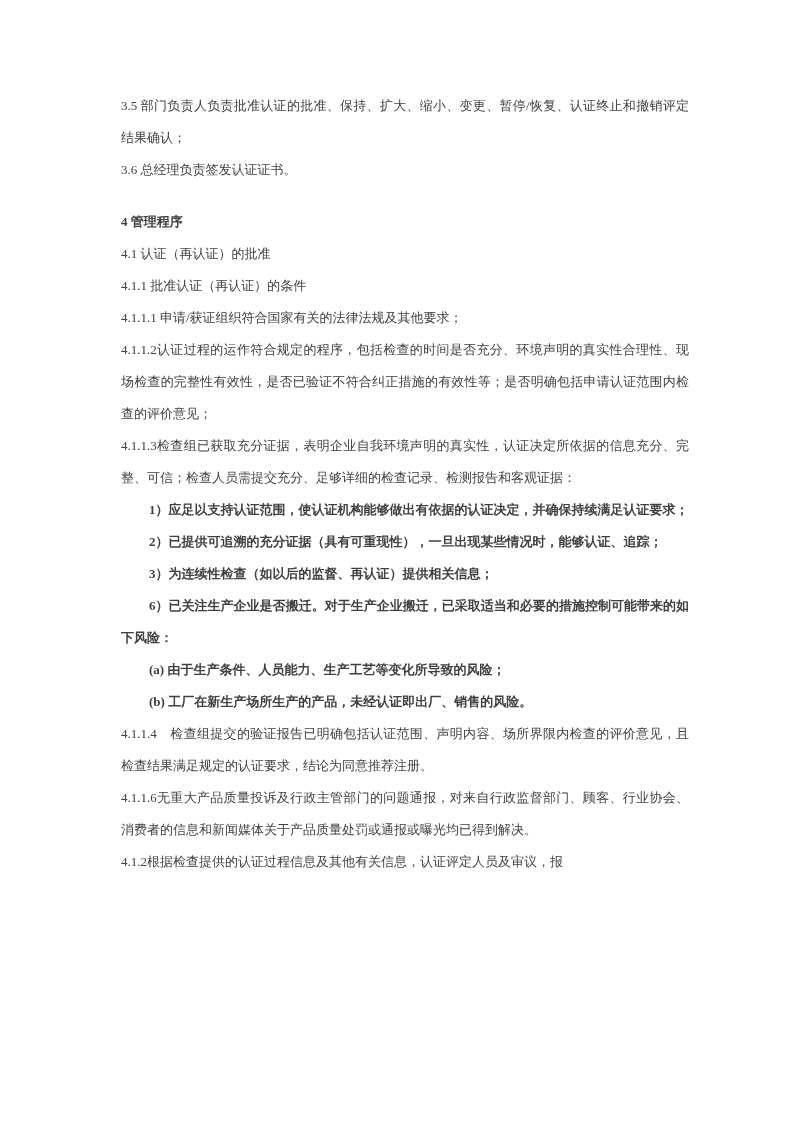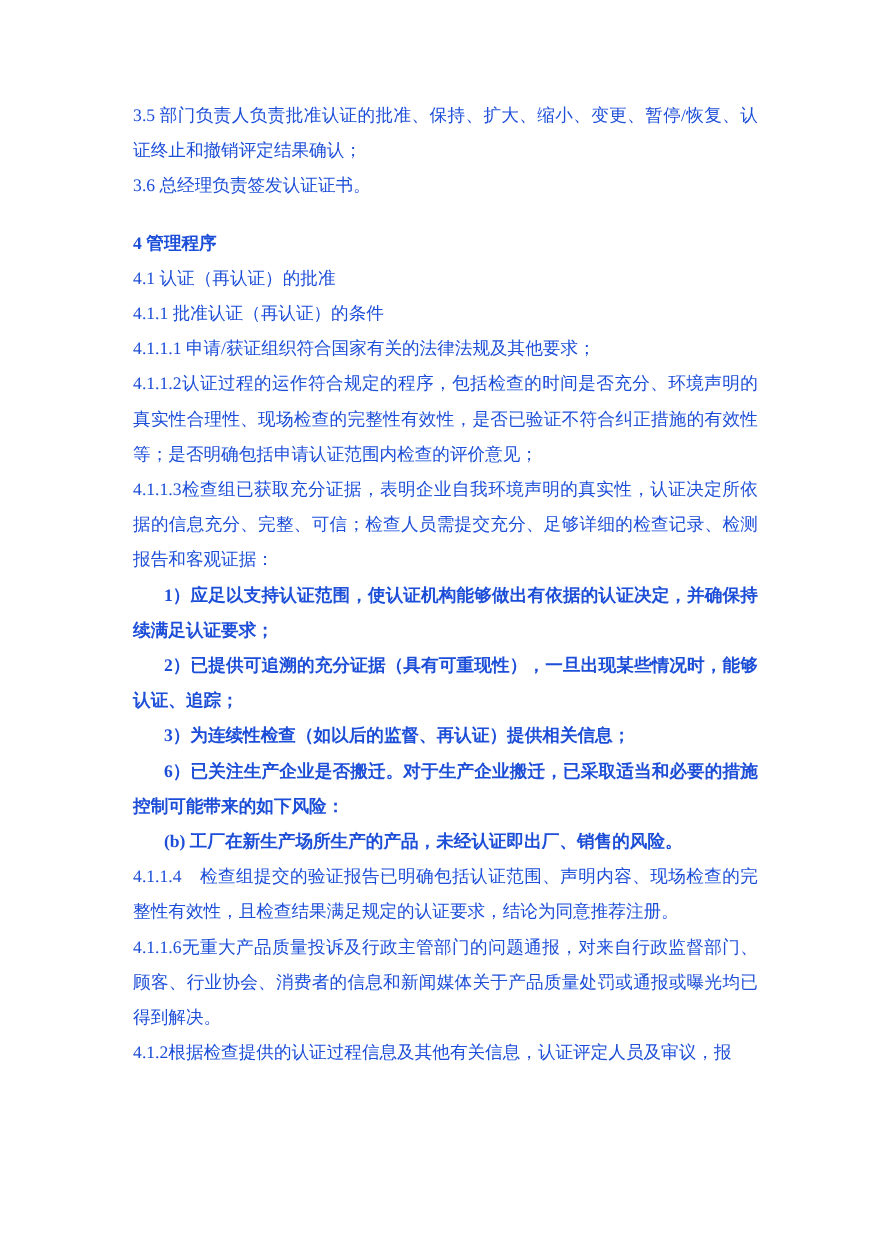--- a/index.html
+++ b/index.html
@@ -15,22 +15,22 @@
   }
   .doc-page {
     box-sizing: border-box;
     width: 808px;
     height: 1143px;
     background: #ffffff;
     padding: 90px 119px 0 121px;
   }
   .doc-body {
     width: 568px;
-    color: #1d4ed8;
-    font-size: 16px;
+    color: #404040;
+    font-size: 13px;
     line-height: 32px;
     text-align: justify;
   }
   .doc-body p {
     margin: 0;
     padding: 0;
     word-break: break-all;
   }
   p.para-heading {
     font-weight: bold;
@@ -52,18 +52,19 @@
     <p class="para-heading">4 管理程序</p>
     <p>4.1 认证（再认证）的批准</p>
     <p>4.1.1 批准认证（再认证）的条件</p>
     <p>4.1.1.1 申请/获证组织符合国家有关的法律法规及其他要求；</p>
     <p>4.1.1.2认证过程的运作符合规定的程序，包括检查的时间是否充分、环境声明的真实性合理性、现场检查的完整性有效性，是否已验证不符合纠正措施的有效性等；是否明确包括申请认证范围内检查的评价意见；</p>
     <p>4.1.1.3检查组已获取充分证据，表明企业自我环境声明的真实性，认证决定所依据的信息充分、完整、可信；检查人员需提交充分、足够详细的检查记录、检测报告和客观证据：</p>
     <p class="para-indent">1）应足以支持认证范围，使认证机构能够做出有依据的认证决定，并确保持续满足认证要求；</p>
     <p class="para-indent">2）已提供可追溯的充分证据（具有可重现性），一旦出现某些情况时，能够认证、追踪；</p>
     <p class="para-indent">3）为连续性检查（如以后的监督、再认证）提供相关信息；</p>
     <p class="para-indent">6）已关注生产企业是否搬迁。对于生产企业搬迁，已采取适当和必要的措施控制可能带来的如下风险：</p>
+    <p class="para-indent">(a) 由于生产条件、人员能力、生产工艺等变化所导致的风险；</p>
     <p class="para-indent">(b) 工厂在新生产场所生产的产品，未经认证即出厂、销售的风险。</p>
-    <p>4.1.1.4　检查组提交的验证报告已明确包括认证范围、声明内容、现场检查的完整性有效性，且检查结果满足规定的认证要求，结论为同意推荐注册。</p>
+    <p>4.1.1.4　检查组提交的验证报告已明确包括认证范围、声明内容、场所界限内检查的评价意见，且检查结果满足规定的认证要求，结论为同意推荐注册。</p>
     <p>4.1.1.6无重大产品质量投诉及行政主管部门的问题通报，对来自行政监督部门、顾客、行业协会、消费者的信息和新闻媒体关于产品质量处罚或通报或曝光均已得到解决。</p>
     <p>4.1.2根据检查提供的认证过程信息及其他有关信息，认证评定人员及审议，报</p>
   </div>
 </div>
 
 </body></html>

